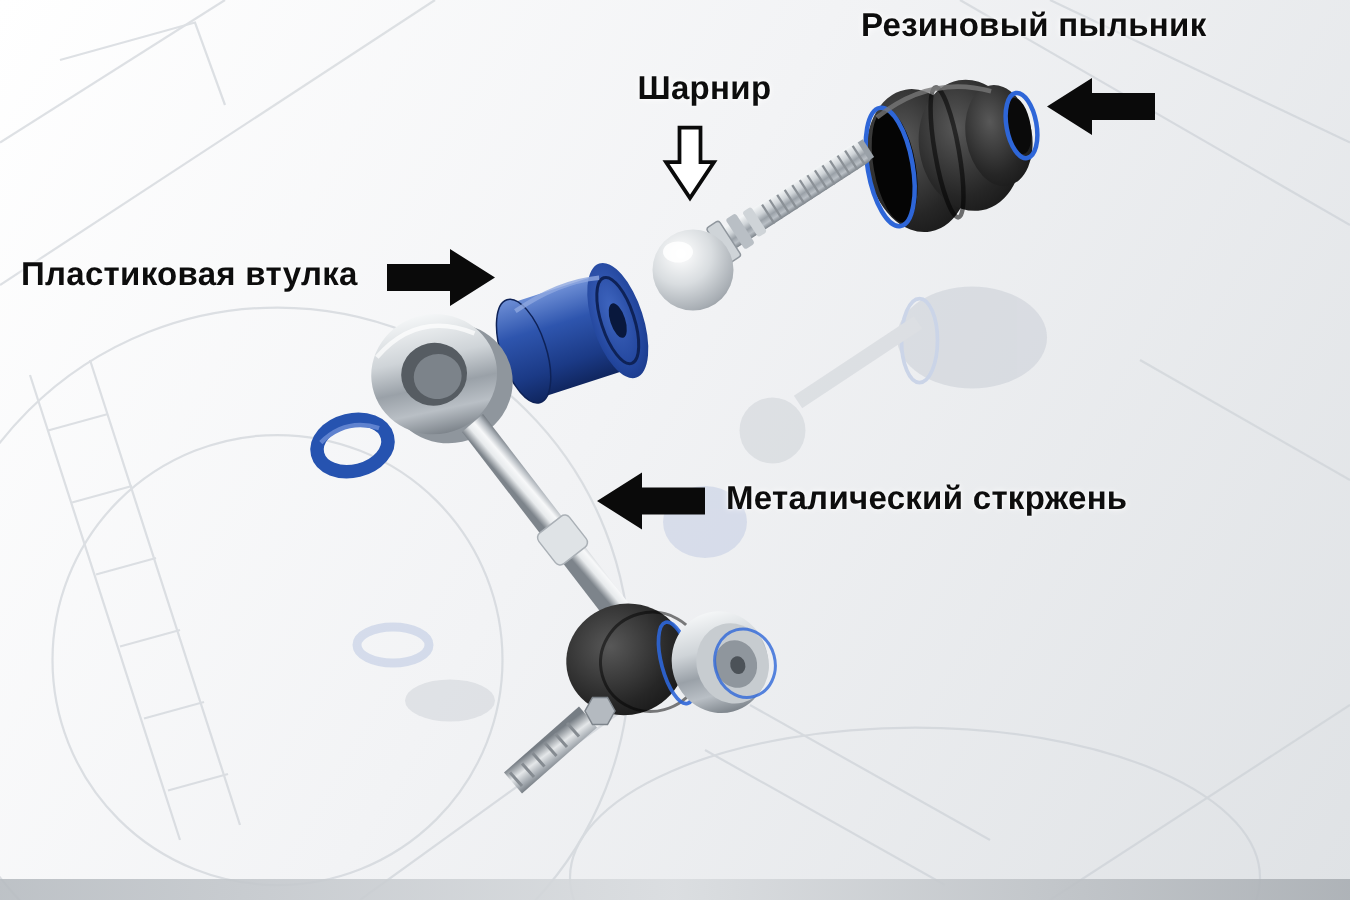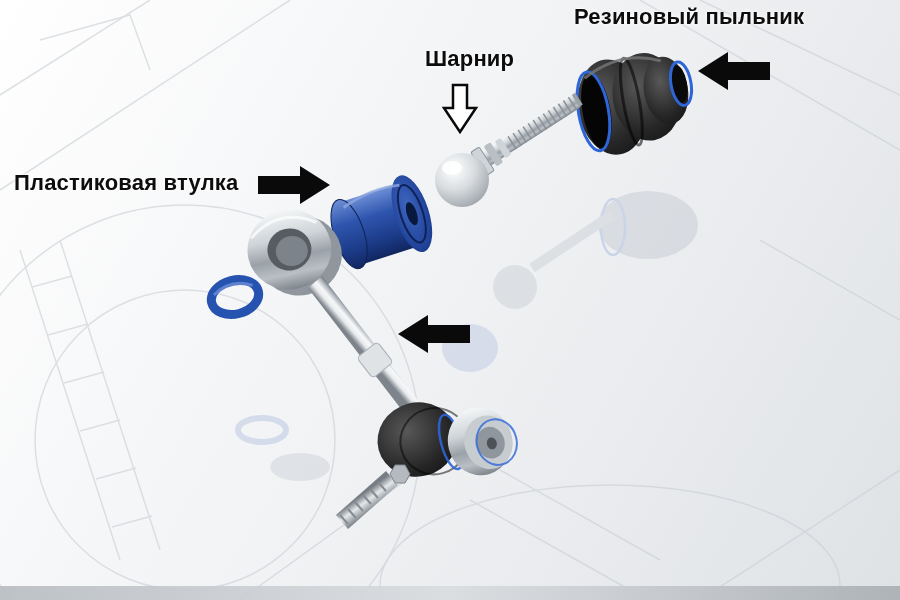--- a/index.html
+++ b/index.html
@@ -208,13 +208,14 @@
       <polygon points="330,185 300,166 300,176 258,176 258,194 300,194 300,204" fill="#0a0a0a"></polygon>
       <polygon points="398,334 428,315 428,325 470,325 470,343 428,343 428,353" fill="#0a0a0a"></polygon>
     </g>
 
     <rect x="0" y="586" width="900" height="14" fill="url(#bottomStrip)" opacity="0.9"></rect>
   </svg>
 
   <div class="part-label lbl-boot">Резиновый пыльник</div>
   <div class="part-label lbl-joint">Шарнир</div>
   <div class="part-label lbl-bushing">Пластиковая втулка</div>
+  <div class="part-label lbl-rod">Металический сткржень</div>
 </div>
 
 </body></html>

